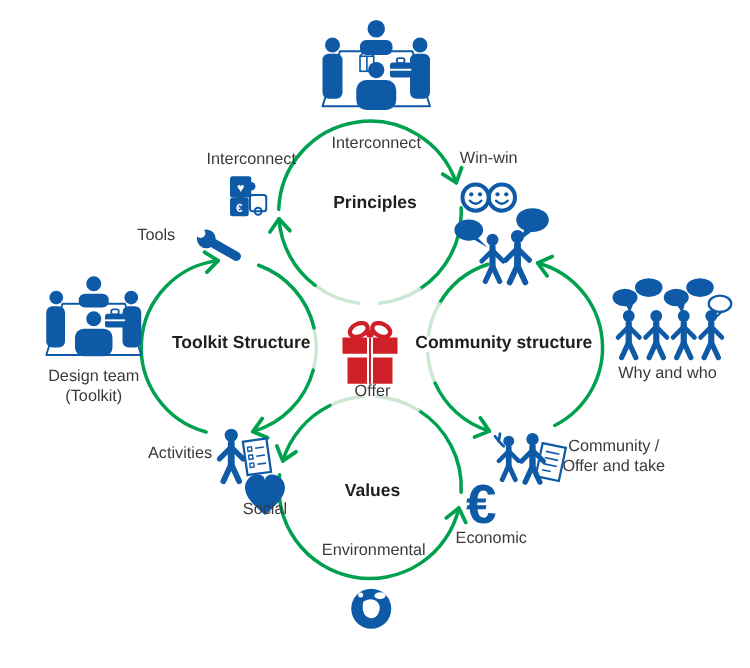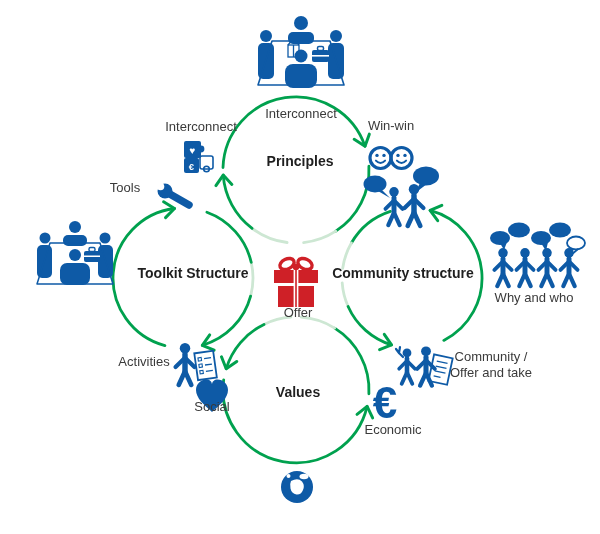--- a/index.html
+++ b/index.html
@@ -209,27 +209,32 @@
   <div class="lbl" style="left:301px;top:114px">Interconnect</div>
   <div class="lbl" style="left:201px;top:127px">Interconnect</div>
   <div class="lbl" style="left:391px;top:126px">Win-win</div>
   <div class="lbl-b" style="left:300px;top:161px">Principles</div>
   <div class="lbl" style="left:125px;top:188px">Tools</div>
 
 
   <div class="lbl-b" style="left:193px;top:273px">Toolkit Structure</div>
   <div class="lbl-b" style="left:403px;top:273px">Community structure</div>
 
+  <div class="lbl-2" style="left:75px;top:309px">
+    <span>Design team</span>
+    <span>(Toolkit)</span>
+  </div>
 
   <div class="lbl" style="left:534px;top:298px">Why and who</div>
   <div class="lbl" style="left:298px;top:313px">Offer</div>
   <div class="lbl" style="left:144px;top:362px">Activities</div>
 
   <div class="lbl-2" style="left:491px;top:365px">
     <span>Community /</span>
     <span>Offer and take</span>
   </div>
 
   <div class="lbl-b" style="left:298px;top:392px">Values</div>
   <div class="lbl" style="left:212px;top:407px">Social</div>
+  <div class="lbl" style="left:299px;top:440px">Environmental</div>
   <div class="lbl" style="left:393px;top:430px">Economic</div>
 
 </div>
 
 </body></html>

